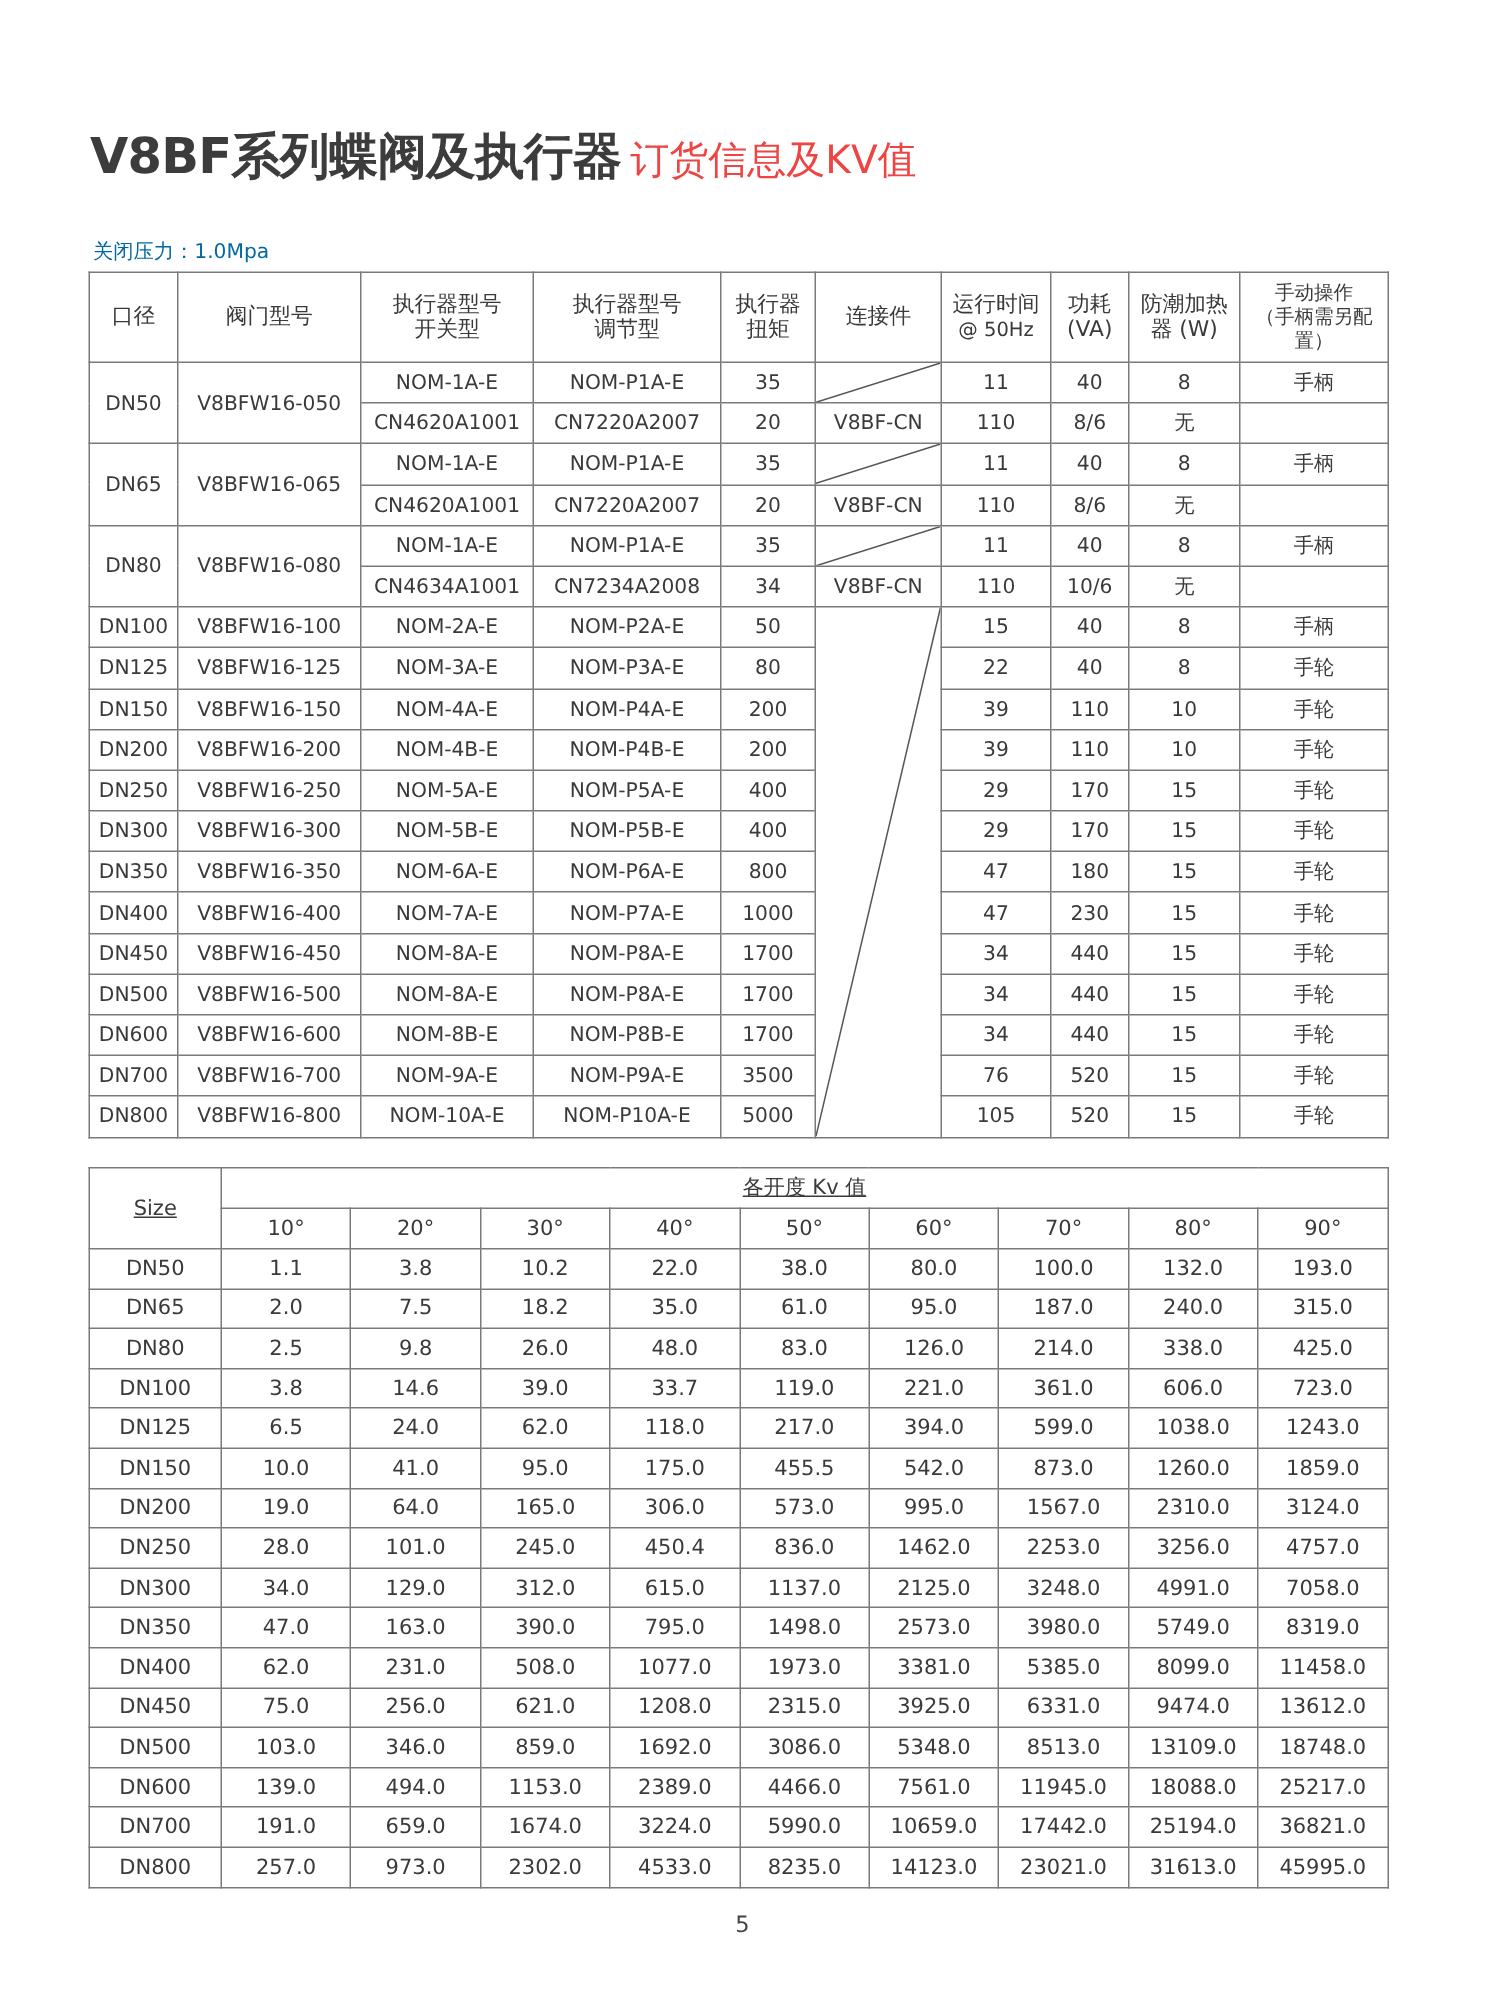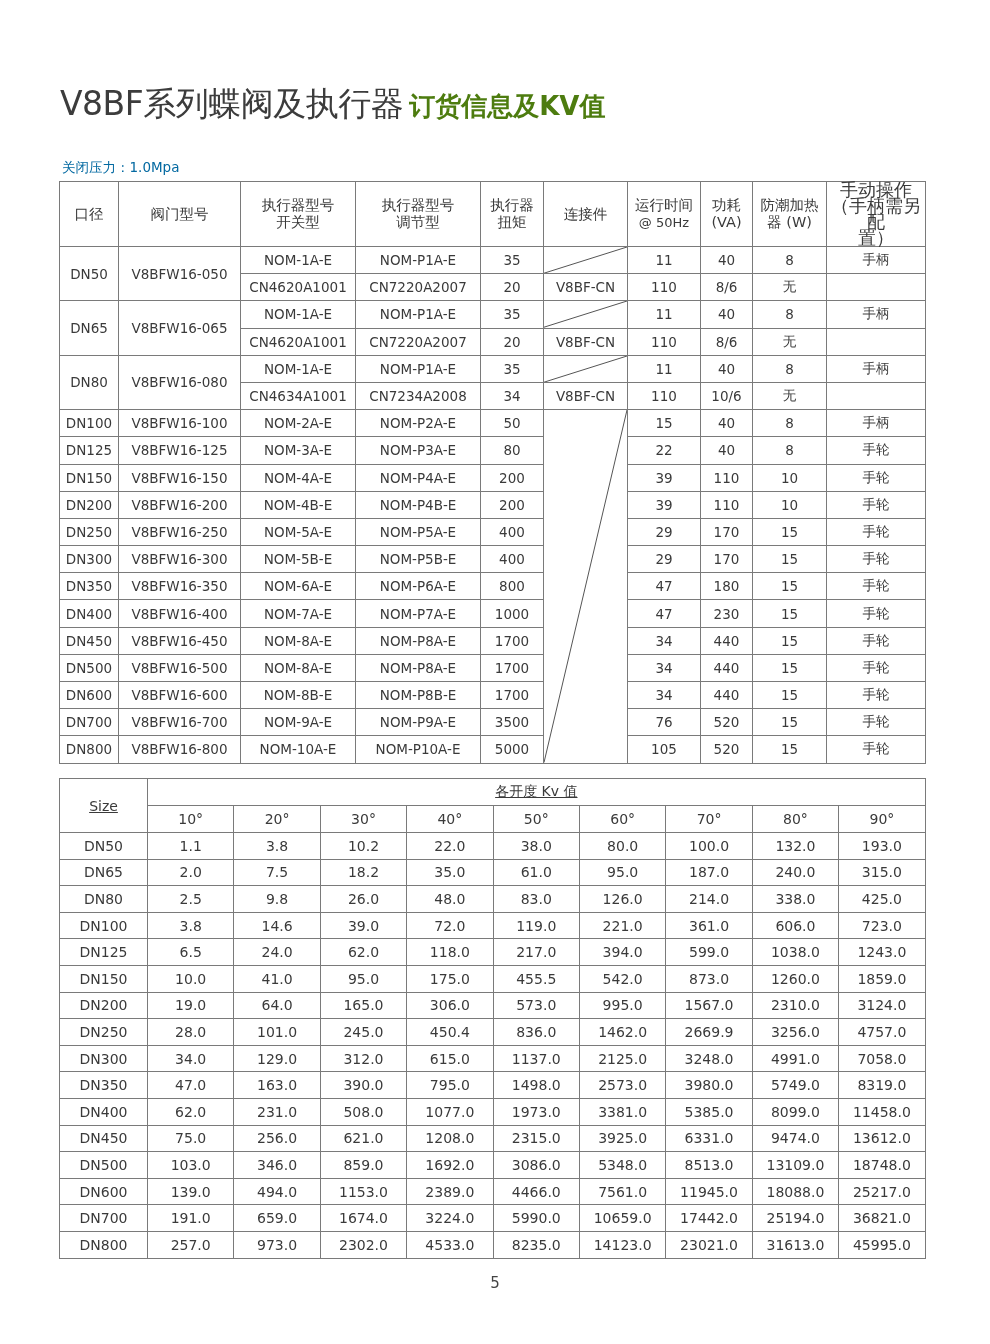--- a/index.html
+++ b/index.html
@@ -1,20 +1,20 @@
 <!DOCTYPE html>
 <html><head>
 <meta charset="utf-8">
 <style>
   html, body { margin:0; padding:0; background:#ffffff; }
   body { width:990px; height:1344px; position:relative; overflow:hidden;
          font-family:"DejaVu Sans", "Liberation Sans", sans-serif; color:#3a3a3a; }
   .title { position:absolute; left:60px; top:82px; white-space:nowrap; }
-  .title .main { font-size:33px; font-weight:normal; color:#3c3c3c; letter-spacing:-0.5px; }
-  .title .sub { font-size:26px; color:#4d7c0f; margin-left:6px;font-weight:bold; }
+  .title .main { font-size:33px; font-weight:bold; color:#3c3c3c; letter-spacing:-0.5px; }
+  .title .sub { font-size:26px; color:#ef4444; margin-left:6px; }
   .pressure { position:absolute; left:62px; top:159px; font-size:13.5px; color:#0369a1; }
   table { border-collapse:collapse; position:absolute; table-layout:fixed; }
   td, th { border:1px solid #7a7a7a; text-align:center; vertical-align:middle;
            font-weight:normal; color:#3a3a3a; padding:0; }
   #order { left:59px; top:181px; width:866px; font-size:13.5px; }
   #order th { height:59px; font-size:14.5px; line-height:17px; }
   #order td { height:26.2px; }
   .diag { position:relative; }
   .diag svg { position:absolute; left:0; top:0; width:100%; height:100%; }
   #kv { left:59px; top:778px; width:866px; font-size:14px; }
@@ -50,21 +50,21 @@
     <tr>
       <th><span>口径</span></th>
       <th><span>阀门型号</span></th>
       <th><span>执行器型号</span><br><span>开关型</span></th>
       <th><span>执行器型号</span><br><span>调节型</span></th>
       <th><span>执行器</span><br><span>扭矩</span></th>
       <th><span>连接件</span></th>
       <th><span>运行时间</span><br><span style="font-size:13px">@ 50Hz</span></th>
       <th><span>功耗</span><br><span>(VA)</span></th>
       <th><span>防潮加热</span><br><span>器 (W)</span></th>
-      <th style="font-size:18px;line-height:16px"><span>手动操作</span><br><span>（手柄需另配</span><br><span>置）</span></th>
+      <th style="font-size:13px;line-height:16px"><span>手动操作</span><br><span>（手柄需另配</span><br><span>置）</span></th>
     </tr>
   </thead>
   <tbody id="order-body">
       <tr>
         <td rowspan="2">DN50</td>
         <td rowspan="2">V8BFW16-050</td>
         <td>NOM-1A-E</td>
         <td>NOM-P1A-E</td>
         <td>35</td>
         <td class="diag">
@@ -347,21 +347,21 @@
         <td>126.0</td>
         <td>214.0</td>
         <td>338.0</td>
         <td>425.0</td>
       </tr>
       <tr>
         <td>DN100</td>
         <td>3.8</td>
         <td>14.6</td>
         <td>39.0</td>
-        <td>72.0</td>
+        <td>33.7</td>
         <td>119.0</td>
         <td>221.0</td>
         <td>361.0</td>
         <td>606.0</td>
         <td>723.0</td>
       </tr>
       <tr>
         <td>DN125</td>
         <td>6.5</td>
         <td>24.0</td>
@@ -398,21 +398,21 @@
         <td>3124.0</td>
       </tr>
       <tr>
         <td>DN250</td>
         <td>28.0</td>
         <td>101.0</td>
         <td>245.0</td>
         <td>450.4</td>
         <td>836.0</td>
         <td>1462.0</td>
-        <td>2669.9</td>
+        <td>2253.0</td>
         <td>3256.0</td>
         <td>4757.0</td>
       </tr>
       <tr>
         <td>DN300</td>
         <td>34.0</td>
         <td>129.0</td>
         <td>312.0</td>
         <td>615.0</td>
         <td>1137.0</td>

